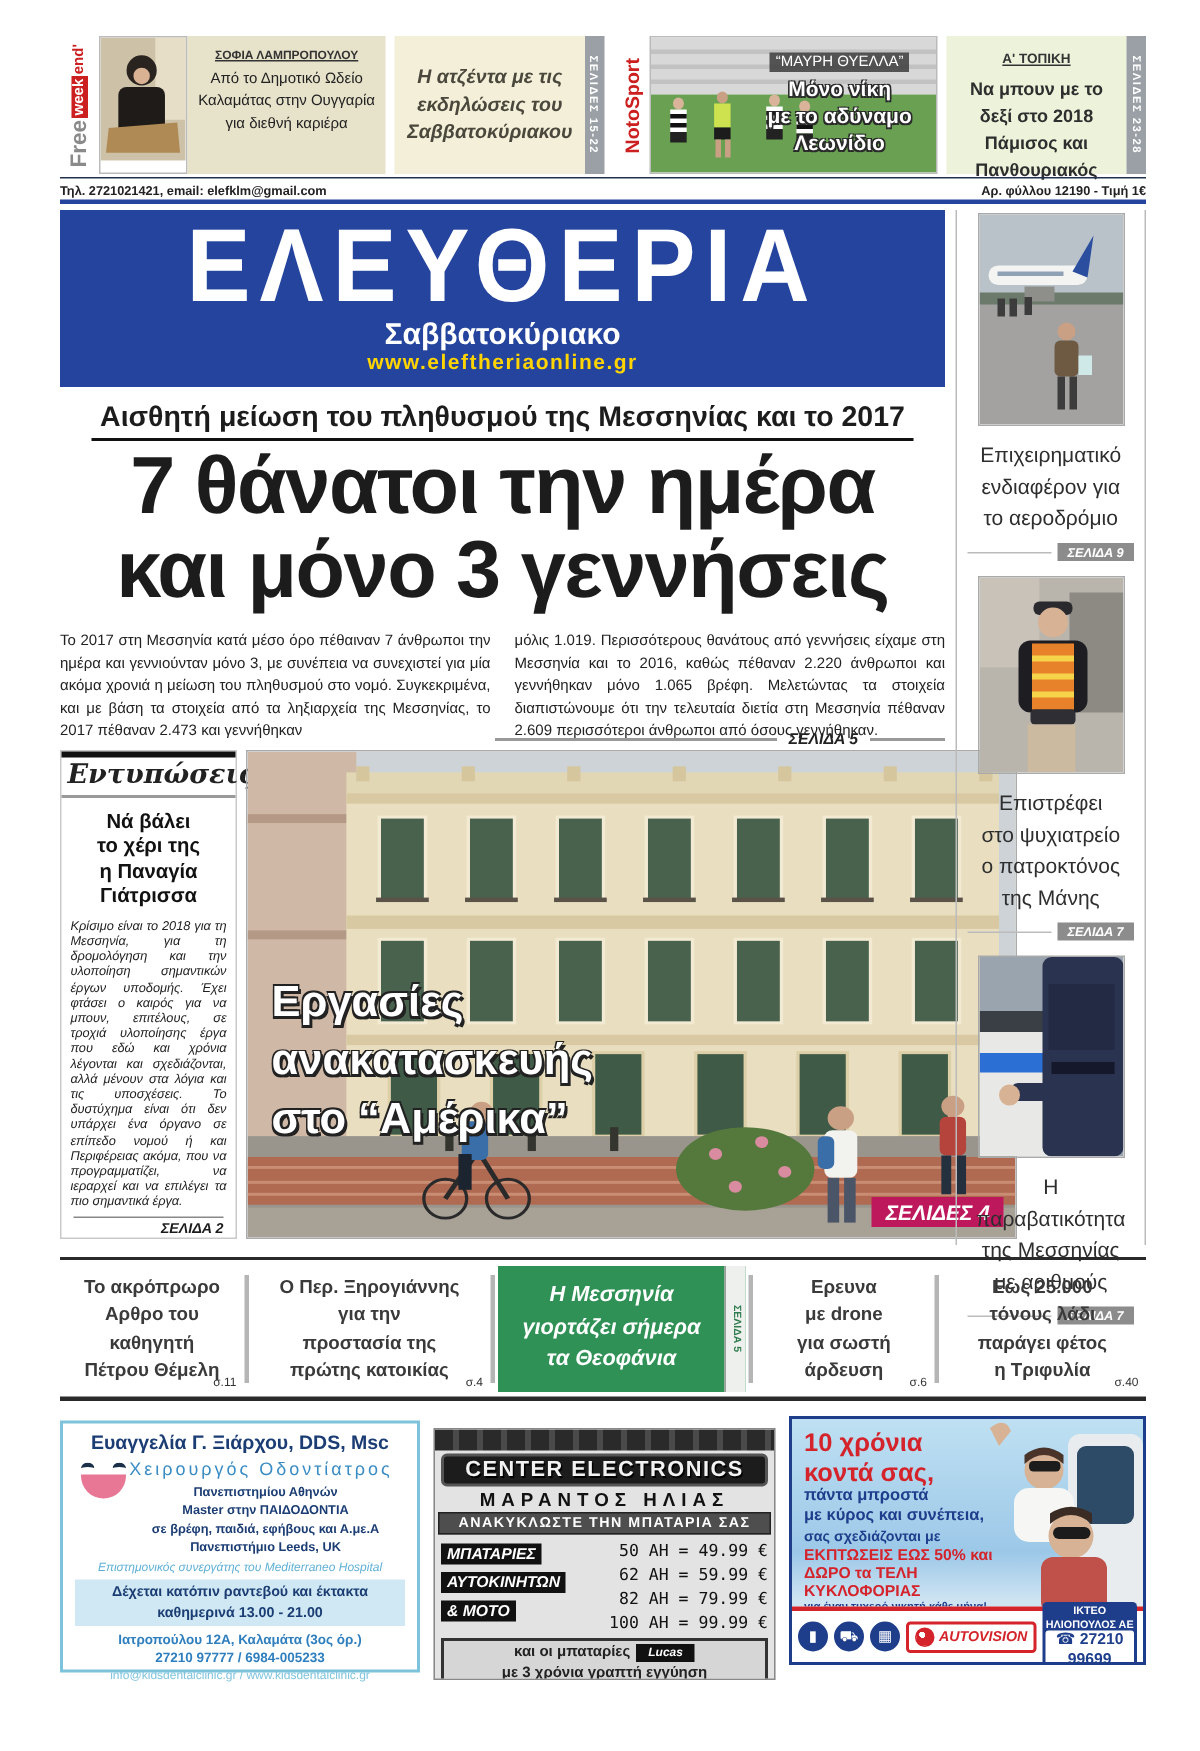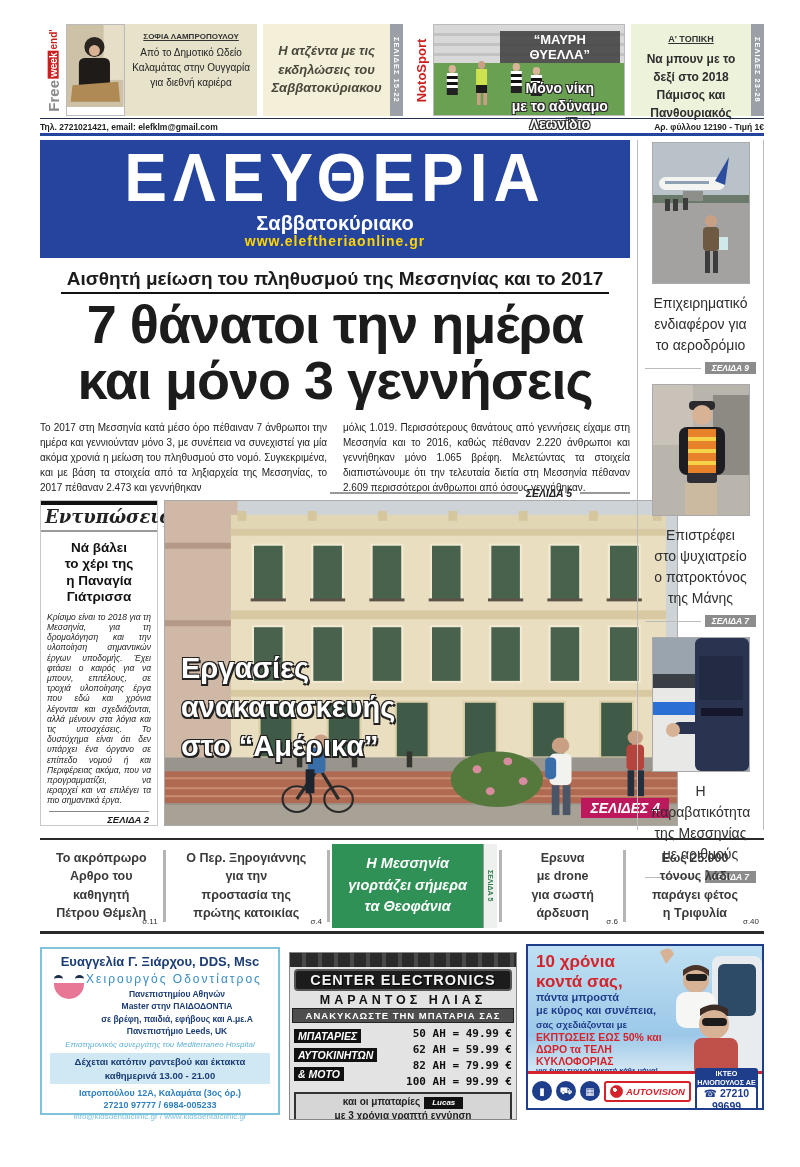--- a/index.html
+++ b/index.html
@@ -21,21 +21,21 @@
   #sofia-text{font-size:10px;line-height:1.5;color:#222;}
   #agenda-box{width:112px;margin-left:6px;background:#f4efd8;display:flex;align-items:center;justify-content:center;padding:4px 8px;}
   #agenda-text{font-size:13px;font-weight:bold;font-style:italic;color:#4a483c;text-align:center;line-height:1.45;}
   .v-strip{width:14px;background:#9aa0a6;color:#fff;display:flex;align-items:center;justify-content:center;}
   .v-strip span{writing-mode:vertical-rl;font-size:7.5px;font-weight:bold;letter-spacing:1px;}
   #notosport{width:22px;margin-left:8px;display:flex;align-items:center;justify-content:center;}
   #notosport span{transform:rotate(-90deg);color:#cc1f1f;font-weight:bold;font-size:13px;white-space:nowrap;}
   #football{position:relative;width:208px;}
   #football svg{position:absolute;inset:0;width:100%;height:100%;}
   #football-overlay{position:absolute;top:6px;right:4px;width:120px;text-align:center;}
-  #football-label{display:inline-block;background:rgba(60,60,60,.85);color:#fff;font-size:13px;font-weight:bold;padding:1px 4px;margin-bottom:16px;}
+  #football-label{display:inline-block;background:rgba(60,60,60,.85);color:#fff;font-size:10px;font-weight:normal;padding:1px 4px;margin-bottom:2px;}
   #football-headline{color:#fff;font-weight:bold;font-size:14px;line-height:1.3;text-shadow:1px 1px 0 #2a2a2a,-1px -1px 0 #2a2a2a,1px -1px 0 #2a2a2a,-1px 1px 0 #2a2a2a;}
   #topiki-box{width:112px;margin-left:6px;background:#edf2da;text-align:center;padding:10px 9px;}
   #topiki-kicker{font-size:9px;font-weight:bold;text-decoration:underline;color:#333;margin-bottom:6px;}
   #topiki-text{font-size:12px;line-height:1.5;color:#2e2e2e;font-weight:bold;}
 
   
   #infobar{position:absolute;top:118px;left:40px;width:724px;display:flex;justify-content:space-between;
            border-top:1.5px solid #22304f;padding-top:3px;font-size:8.5px;font-weight:bold;color:#222;}
   #blue-rule{position:absolute;top:133px;left:40px;width:724px;height:3px;background:#24449e;}
   #masthead{position:absolute;top:140px;left:40px;width:590px;height:118px;background:#24449e;text-align:center;color:#fff;}
@@ -119,21 +119,21 @@
   #el-brand{margin:2px 4px;background:#1c1c1c;border:2px solid #555;border-radius:4px;text-align:center;
             color:#f2f2f2;font-weight:bold;font-size:14.5px;letter-spacing:1px;padding:1px 0;
             text-shadow:1px 1px 0 #000;}
   #el-owner{text-align:center;font-size:12.5px;font-weight:bold;letter-spacing:4px;color:#111;}
   #el-recycle{margin:1px 2px;background:#4e4e4e;border:1px solid #222;color:#fff;text-align:center;
               font-size:9.5px;font-weight:bold;letter-spacing:1px;padding:1px 0;}
   #el-mid{display:flex;margin:3px 4px 2px;gap:4px;}
   #el-prod{flex:1;}
   .el-chip{display:inline-block;background:#111;color:#fff;font-weight:bold;font-style:italic;font-size:10.5px;
            padding:1px 4px;margin-bottom:2px;}
-  #el-prices{width:112px;text-align:right;font-size:11px;font-weight:bold;color:#111;line-height:1.45;font-family:"DejaVu Sans Mono","Liberation Mono",monospace;}
+  #el-prices{width:112px;text-align:right;font-size:11px;font-weight:normal;color:#111;line-height:1.45;font-family:"DejaVu Sans Mono","Liberation Mono",monospace;}
   #el-warranty{margin:1px 4px;border:2px solid #333;background:#d6d6d6;text-align:center;padding:1px 2px;
                font-size:10px;font-weight:bold;color:#222;line-height:1.4;}
   #el-lucas{display:inline-block;background:#111;color:#fff;font-style:italic;font-size:8px;padding:0 8px 1px;margin-left:4px;}
 
   
   #ad-auto{width:238px;height:166px;border:2px solid #1e3e8c;box-sizing:border-box;position:relative;overflow:hidden;
            background:linear-gradient(180deg,#bfe0f2 0%,#9cc8e8 55%,#cfe4f2 75%);}
   #av-text{position:absolute;left:8px;top:6px;width:130px;line-height:1.15;}
   .av-red-big{color:#d4232a;font-weight:bold;font-size:17px;}
   .av-navy{color:#1e3e8c;font-weight:bold;font-size:11px;}

